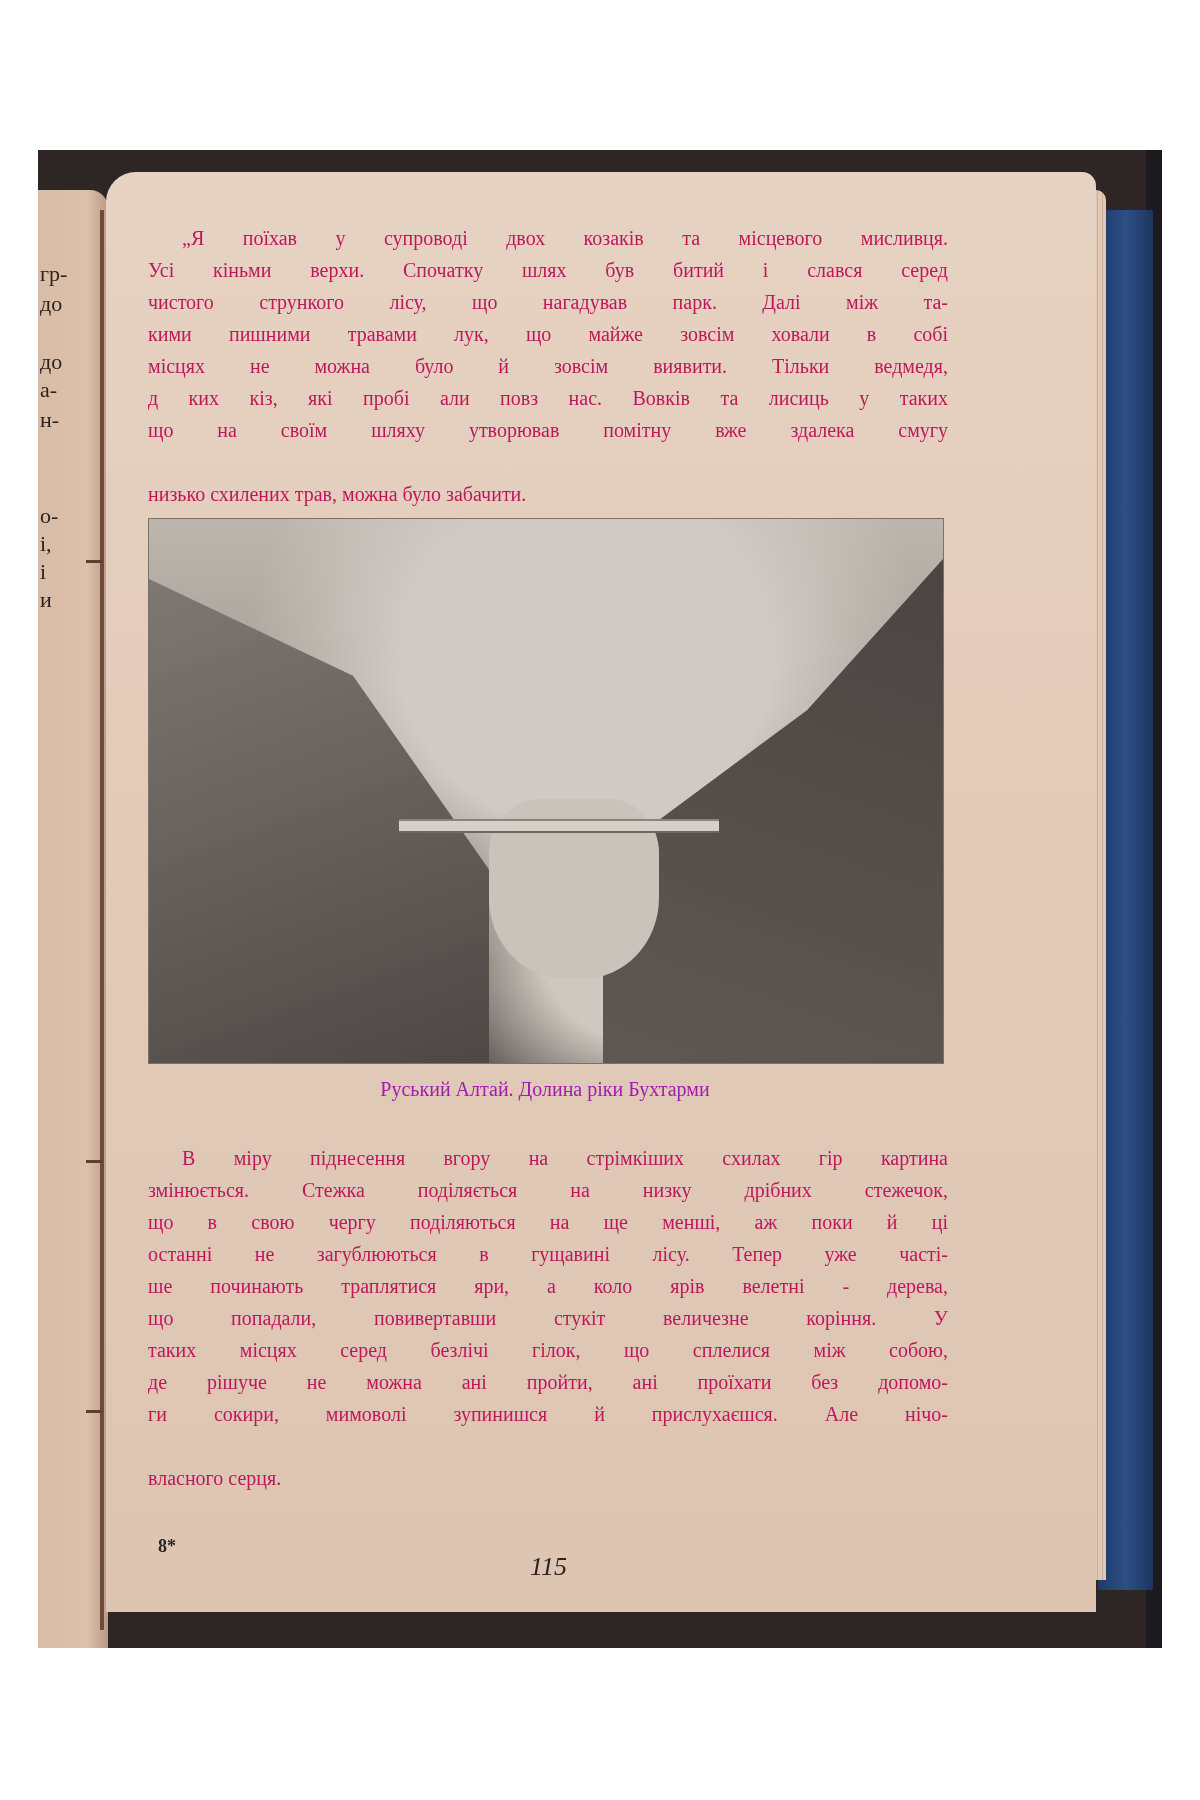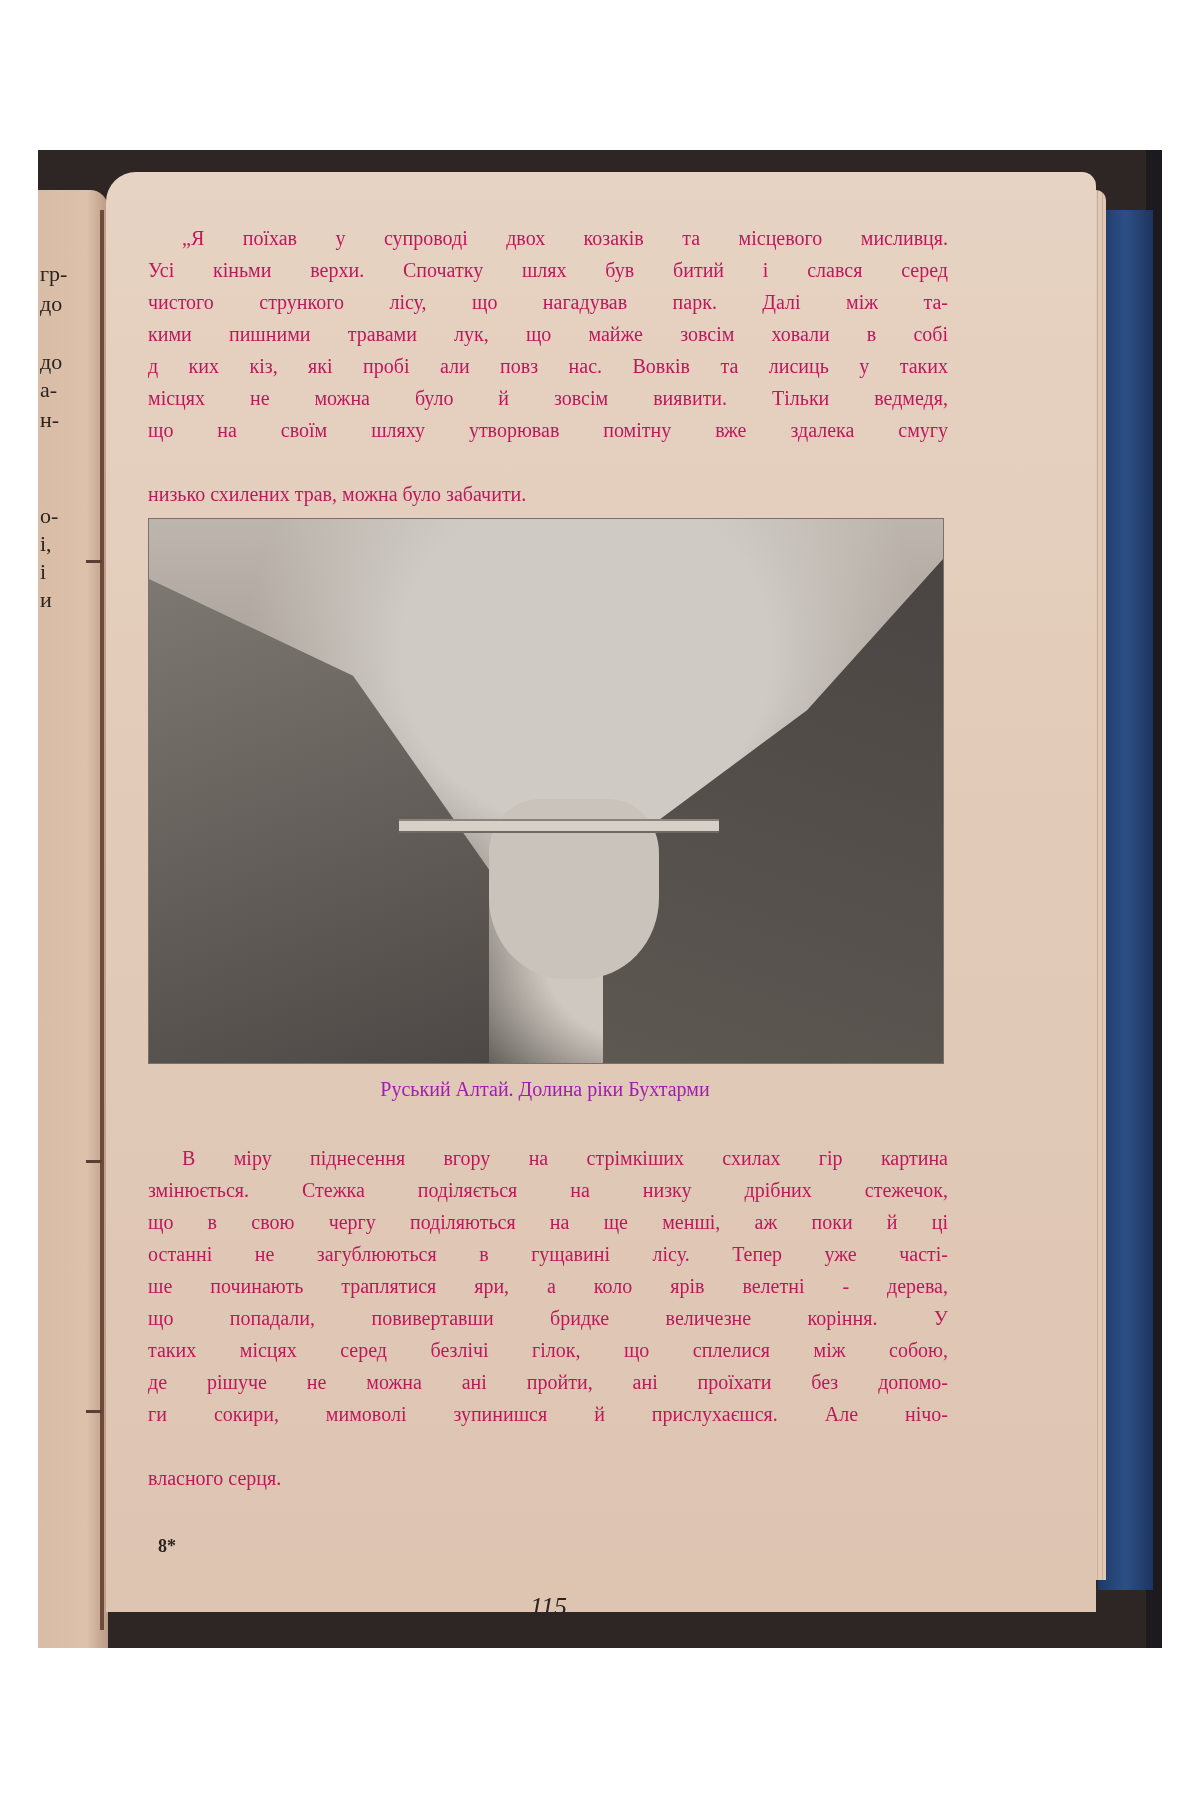--- a/index.html
+++ b/index.html
@@ -20,21 +20,21 @@
       radial-gradient(ellipse at 55% 25%, #cfcac4 0 30%, transparent 55%),
       radial-gradient(ellipse at 62% 80%, #cfc8c0 0 14%, transparent 30%),
       linear-gradient(180deg,#bdb6ae 0%,#a59d95 35%,#6a6560 60%,#57524e 100%);
       border:1px solid #7a716a; }
     .fig-hill-left { position:absolute; left:0; top:60px; width:340px; height:484px; background:linear-gradient(160deg,#7e7872,#4d4845); clip-path:polygon(0 0,60% 20%,100% 60%,100% 100%,0 100%); }
     .fig-hill-right { position:absolute; right:0; top:40px; width:340px; height:504px; background:linear-gradient(200deg,#4a4542,#5e5853); clip-path:polygon(100% 0,60% 30%,0 60%,0 100%,100% 100%); }
     .fig-river { position:absolute; left:340px; top:280px; width:170px; height:180px; background:#c9c3bb; border-radius:30% 30% 45% 45%; }
     .fig-bridge { position:absolute; left:250px; top:300px; width:320px; height:10px; background:#d6d0c8; border-top:2px solid #8a837c; border-bottom:2px solid #6e6862; }
     .caption { position:absolute; left:148px; top:1078px; width:794px; text-align:center; font-size:20px; color:#a21caf; }
     .signature { position:absolute; left:158px; top:1536px; font-size:18px; color:#2b2422; font-weight:bold; }
-    .page-number { position:absolute; left:530px; top:1552px; font-size:26px; font-style:italic; color:#2b2422;margin-top:40px; }
+    .page-number { position:absolute; left:530px; top:1552px; font-size:26px; font-style:italic; color:#2b2422; }
     .stitch { position:absolute; left:86px; width:16px; height:3px; background:#5a4034; }
   </style>
 </head>
 <body>
 
 <div class="photo">
   <div class="cover-dark"></div>
   <div class="cover-blue"></div>
   <div class="page-edges"></div>
   <div class="left-page">
@@ -54,42 +54,42 @@
 
 <div class="stitch" style="top:560px"></div>
 <div class="stitch" style="top:1160px"></div>
 <div class="stitch" style="top:1410px"></div>
 
 <div class="text-block" style="top:222px">
   <span class="line indent">„Я поїхав у супроводі двох козаків та місцевого мисливця.</span>
   <span class="line">Усі кіньми верхи. Спочатку шлях був битий і слався серед</span>
   <span class="line">чистого стрункого лісу, що нагадував парк. Далі між та-</span>
   <span class="line">кими пишними травами лук, що майже зовсім ховали в собі</span>
+  <span class="line">місцях не можна було й зовсім виявити. Тільки ведмедя,</span>
   <span class="line">д ких кіз, які пробі али повз нас. Вовків та лисиць у таких</span>
-  <span class="line">місцях не можна було й зовсім виявити. Тільки ведмедя,</span>
   <span class="line">що на своїм шляху утворював помітну вже здалека смугу</span>
   <span class="line last">низько схилених трав, можна було забачити.</span>
 </div>
 
 <div class="figure">
   <div class="fig-hill-left"></div>
   <div class="fig-hill-right"></div>
   <div class="fig-river"></div>
   <div class="fig-bridge"></div>
 </div>
 
 <div class="caption">Руський Алтай. Долина ріки Бухтарми</div>
 
 <div class="text-block" style="top:1142px">
   <span class="line indent">В міру піднесення вгору на стрімкіших схилах гір картина</span>
   <span class="line">змінюється. Стежка поділяється на низку дрібних стежечок,</span>
   <span class="line">що в свою чергу поділяються на ще менші, аж поки й ці</span>
   <span class="line">останні не загублюються в гущавині лісу. Тепер уже часті-</span>
   <span class="line">ше починають траплятися яри, а коло ярів велетні - дерева,</span>
-  <span class="line">що попадали, повивертавши бридке величезне коріння. У</span>
+  <span class="line">що попадали, повивертавши стукіт величезне коріння. У</span>
   <span class="line">таких місцях серед безлічі гілок, що сплелися між собою,</span>
   <span class="line">де рішуче не можна ані пройти, ані проїхати без допомо-</span>
   <span class="line">ги сокири, мимоволі зупинишся й прислухаєшся. Але нічо-</span>
   <span class="line last">власного серця.</span>
 </div>
 
 <div class="signature">8*</div>
 <div class="page-number">115</div>
 
 </body></html>

